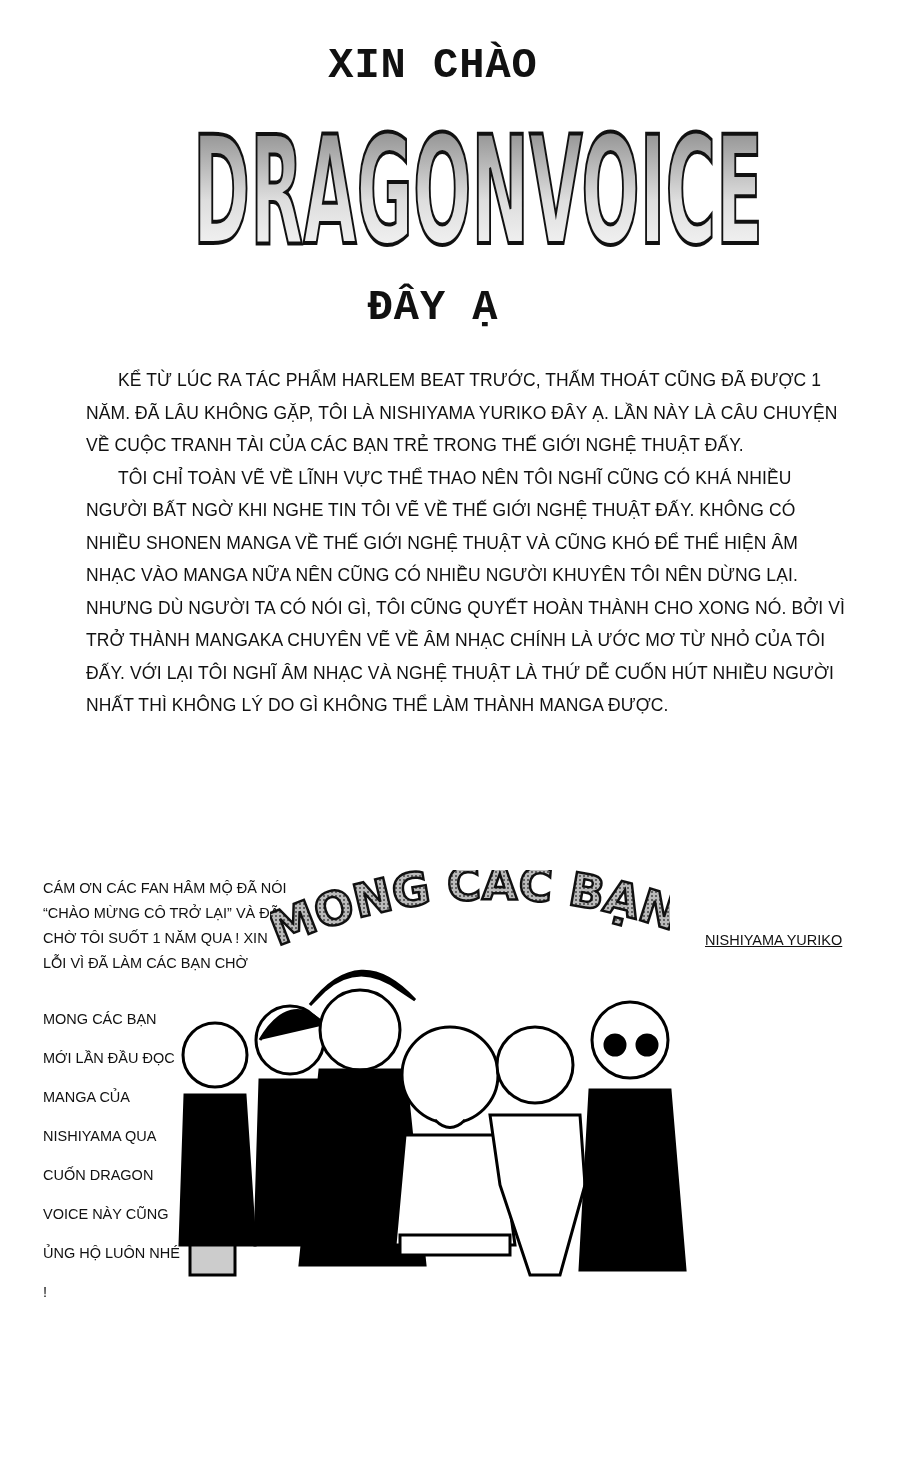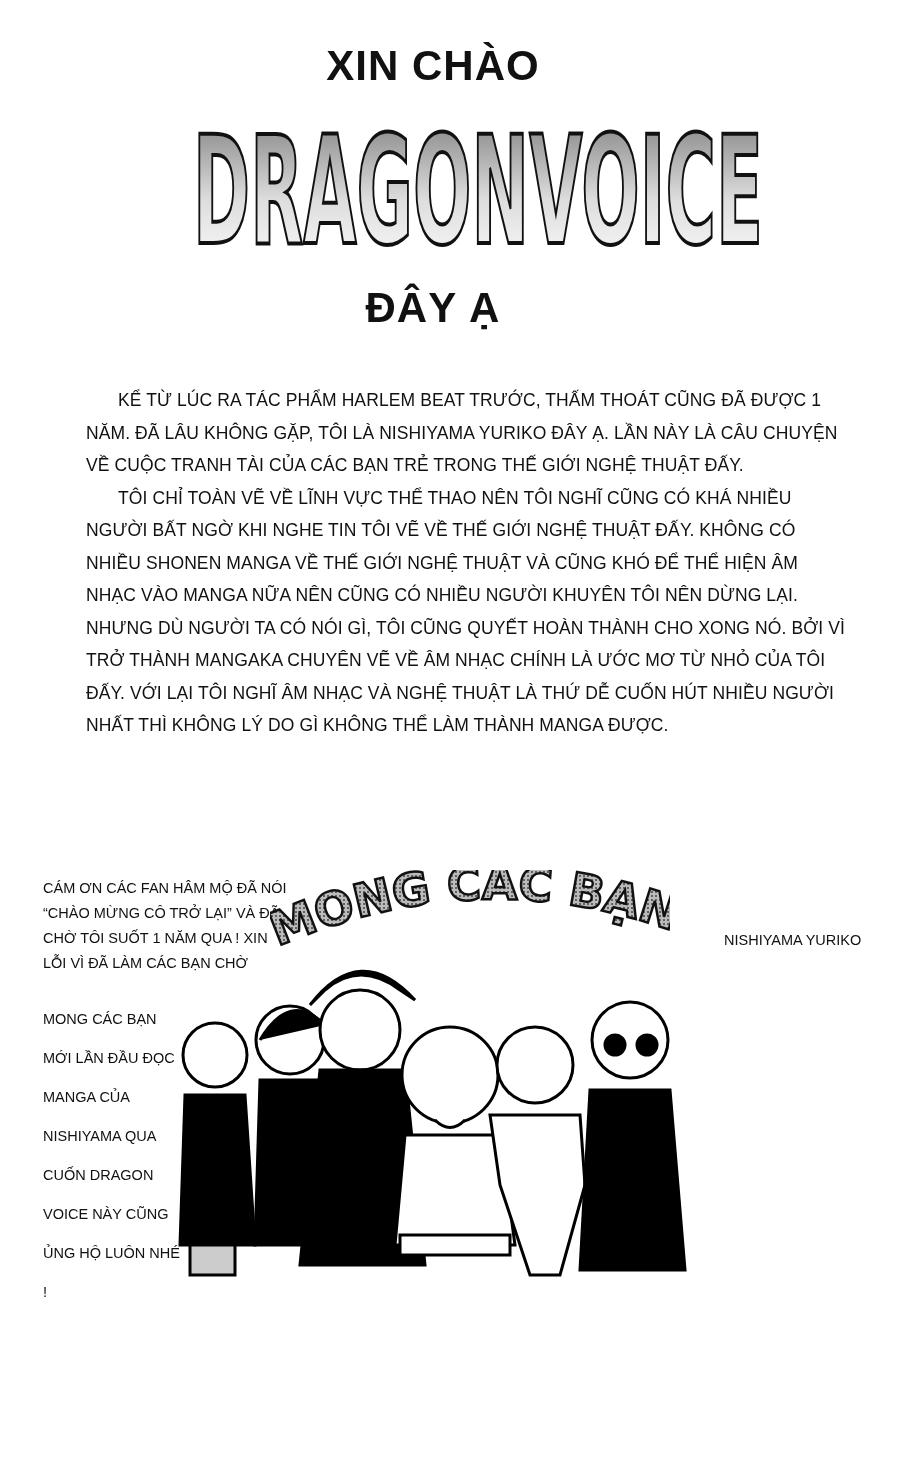--- a/index.html
+++ b/index.html
@@ -1,36 +1,36 @@
 <!DOCTYPE html>
 <html><head>
   <meta charset="utf-8">
   <style>
     html, body { margin: 0; padding: 0; background: #ffffff; }
     body { width: 900px; height: 1470px; position: relative; overflow: hidden;
            font-family: "Liberation Sans", sans-serif; color: #111; }
     .title-small { position: absolute; left: 0; width: 866px; text-align: center;
-                   font-family: Liberation Sans, sans-serif; font-weight: 900; font-size: 42px;
+                   font-family: Liberation Mono, monospace; font-weight: 900; font-size: 42px;
                    letter-spacing: 1px; color: #111; }
     #t1 { top: 42px; }
     #t3 { top: 284px; }
     .logo { position: absolute; left: 188px; top: 115px; width: 580px; height: 140px; }
     .body-text { position: absolute; left: 86px; width: 760px; font-size: 17.5px;
                  line-height: 32.5px; text-transform: uppercase; letter-spacing: 0.1px;
                  font-family: "Liberation Sans", sans-serif; }
     .body-text p { margin: 0; }
     .indent { text-indent: 32px; }
-    #para-area { top: 384px; }
+    #para-area { top: 364px; }
     .note-left { position: absolute; left: 43px; width: 250px; font-size: 14.5px;
                  line-height: 25px; text-transform: uppercase; }
     #note1 { top: 876px; }
     #note2 { top: 1000px; width: 140px; line-height: 39px; }
     .support { position: absolute; left: 270px; top: 870px; width: 400px; height: 90px; }
-    .signature { position: absolute; left: 724px; top: 932px; font-size: 14.5px;
-                 text-transform: uppercase; }
+    .signature { position: absolute; left: 705px; top: 932px; font-size: 14.5px;
+                 text-transform: uppercase; text-decoration: underline; }
     .illus { position: absolute; left: 160px; top: 945px; width: 600px; height: 345px; }
   </style>
 </head>
 <body>
 
 <div id="t1" class="title-small">XIN CHÀO</div>
 
 <svg class="logo" viewBox="0 0 580 140">
   <defs>
     <pattern id="dots" width="3" height="3" patternUnits="userSpaceOnUse">

